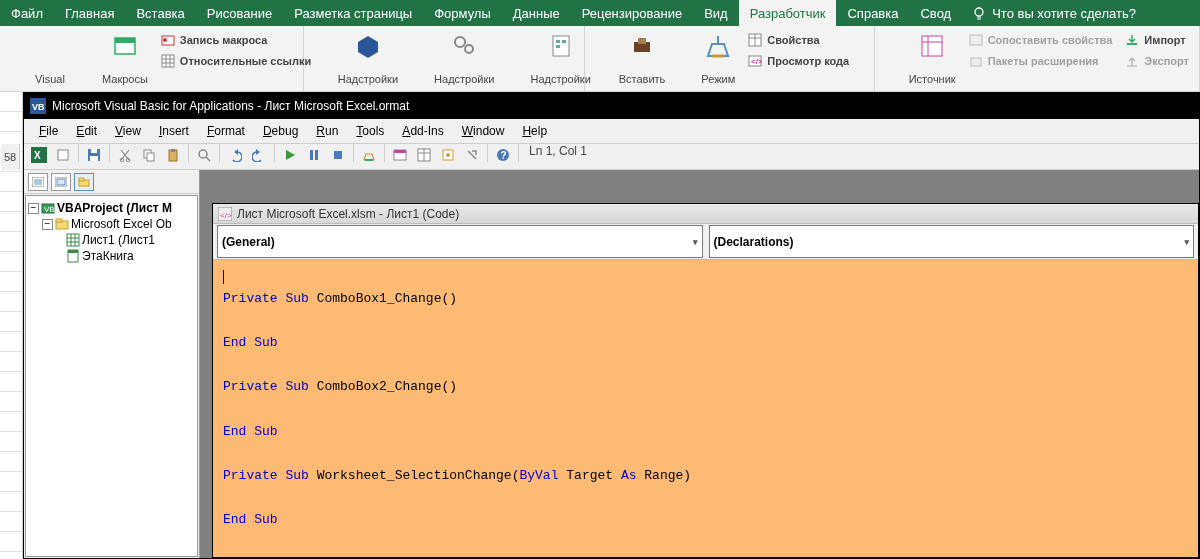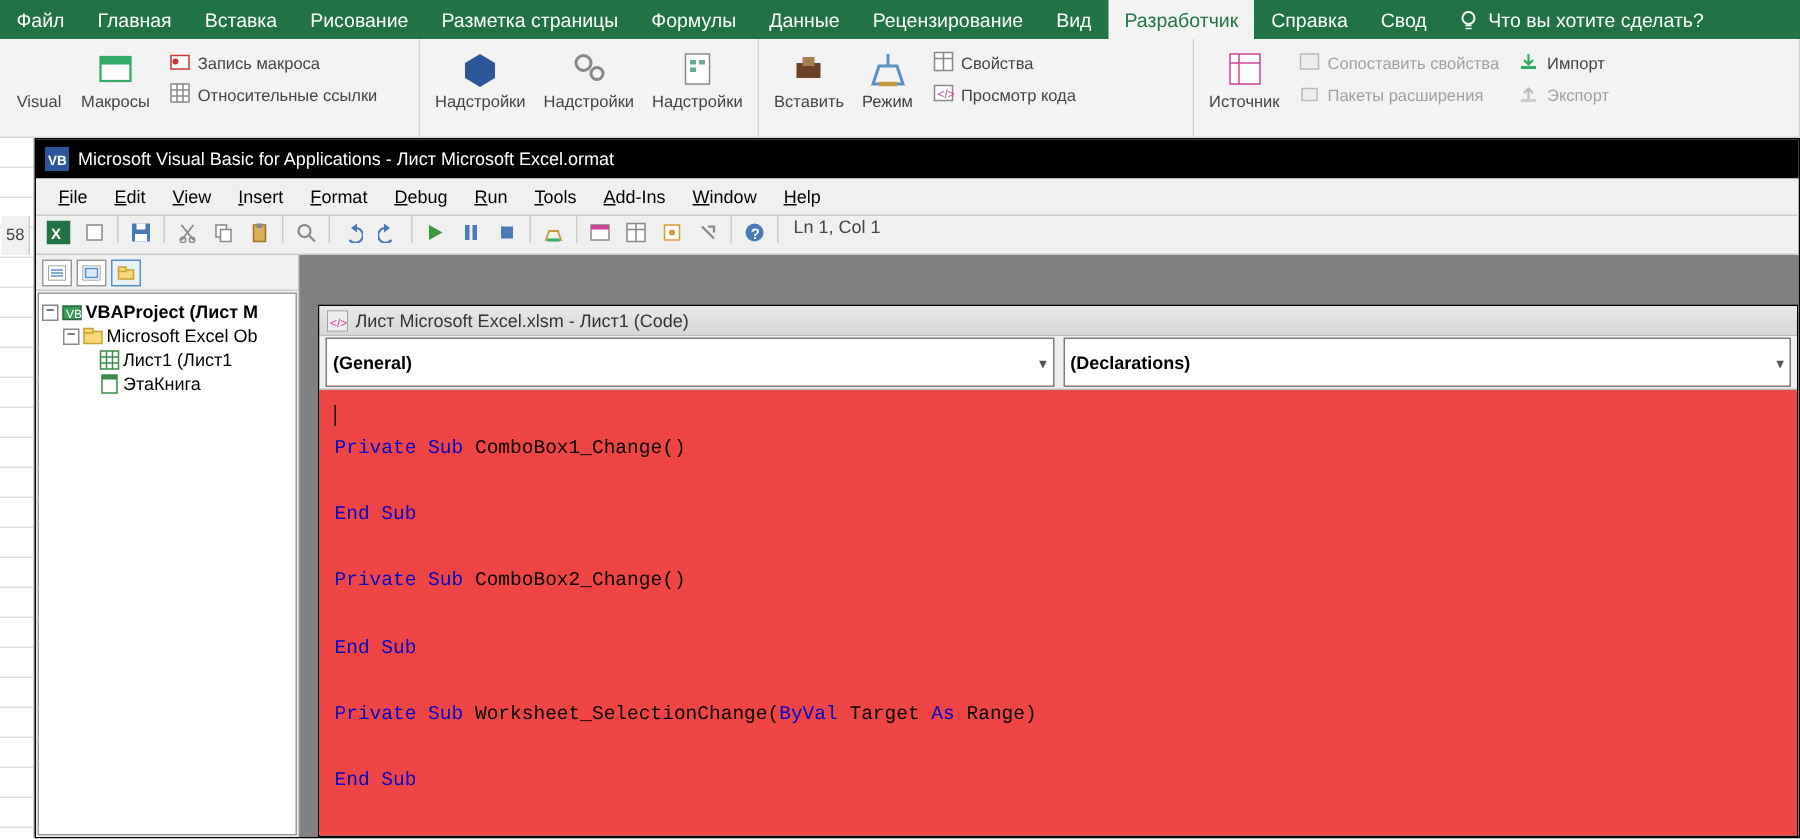--- a/index.html
+++ b/index.html
@@ -8,25 +8,25 @@
 
 .excel-tabs { height: 26px; background: #217346; display: flex; align-items: center; color: #fff; font-size: 13px; }
 .excel-tab { padding: 0 11px; height: 26px; display: flex; align-items: center; cursor: pointer; white-space: nowrap; }
 .excel-tab.active { background: #f3f3f3; color: #217346; }
 .tell-me { display: flex; align-items: center; gap: 6px; padding: 0 10px; }
 .bulb { width: 14px; height: 14px; }
 
 .ribbon { height: 66px; background: #f3f3f3; border-bottom: 1px solid #d4d4d4; display: flex; overflow: hidden; }
 .ribbon-group { border-right: 1px solid #d4d4d4; display: flex; flex-direction: column; padding: 2px 6px 0 6px; position: relative; }
 .ribbon-group-body { flex: 1; display: flex; align-items: flex-start; gap: 4px; }
-.ribbon-btn-big { display: flex; flex-direction: column; align-items: center; justify-content: flex-start; padding: 2px 4px 1px 4px; cursor: pointer; height: 58px; }
+.ribbon-btn-big { display: flex; flex-direction: column; align-items: center; justify-content: space-between; padding: 2px 4px 1px 4px; cursor: pointer; height: 58px; margin-left: 24px; }
 .ribbon-btn-big .icon { width: 32px; height: 32px; display: flex; align-items: center; justify-content: center; }
 .ribbon-btn-big .label { font-size: 11px; text-align: center; line-height: 1.1; color: #444; }
 .ribbon-small-stack { display: flex; flex-direction: column; gap: 1px; padding-top: 2px; }
-.ribbon-btn-small { display: flex; align-items: flex-end; gap: 4px; padding: 1px 4px; cursor: pointer; font-size: 11px; color: #444; height: 20px; white-space: nowrap; }
+.ribbon-btn-small { display: flex; align-items: center; gap: 4px; padding: 1px 4px; cursor: pointer; font-size: 11px; color: #444; height: 20px; white-space: nowrap; font-weight: bold; }
 .ribbon-btn-small.disabled { color: #a0a0a0; }
 .ribbon-btn-small .icon { width: 16px; height: 16px; display: flex; align-items: center; justify-content: center; }
 
 
 .vbe-window { position: absolute; left: 23px; top: 92px; right: 0; bottom: 0; background: #f0f0f0; border: 1px solid #000; display: flex; flex-direction: column; }
 .vbe-titlebar { height: 26px; background: #000; color: #fff; display: flex; align-items: center; padding: 0 6px; font-size: 12px; gap: 6px; }
 .vbe-titlebar .app-icon { width: 16px; height: 16px; }
 .vbe-menubar { height: 22px; background: #f0f0f0; border-bottom: 1px solid #ccc; display: flex; align-items: center; padding: 12px 6px; gap: 0; font-size: 12px; }
 .vbe-menu-item { padding: 2px 9px; cursor: pointer; }
 .vbe-menu-item .ul { text-decoration: underline; }
@@ -50,21 +50,21 @@
 .tree-label { font-size: 12px; }
 .tree-label.bold { font-weight: bold; }
 
 .code-area { flex: 1; background: #808080; position: relative; overflow: hidden; }
 .code-window { position: absolute; left: 12px; top: 33px; right: 0; bottom: 0; background: #fff; border: 1px solid #000; display: flex; flex-direction: column; }
 .code-titlebar { height: 20px; background: linear-gradient(#e8e8e8,#d8d8d8); border-bottom: 1px solid #bbb; display: flex; align-items: center; padding: 0 5px; gap: 5px; font-size: 12px; color: #333; }
 .code-titlebar .cicon { width: 14px; height: 14px; }
 .code-dropdowns { height: 36px; background: #f0f0f0; border-bottom: 1px solid #bbb; display: flex; gap: 6px; padding: 1px 4px; }
 .code-dd { flex: 1; background: #fff; border: 1px solid #7a7a7a; display: flex; align-items: center; justify-content: space-between; padding: 0 4px; font-size: 12px; font-weight: bold; cursor: pointer; }
 .code-dd .chev { font-size: 9px; color: #555; }
-.code-editor { flex: 1; background: #ef4444; padding: 6px 10px; font-family: "Courier New", monospace; font-size: 13px; line-height: 1.7; color: #000; position: relative; }
+.code-editor { flex: 1; background: #fdba74; padding: 6px 10px; font-family: "Courier New", monospace; font-size: 13px; line-height: 1.7; color: #000; position: relative; }
 .code-editor .caret { display: inline-block; width: 1px; height: 14px; background: #000; vertical-align: middle; }
 .kw { color: #0000c8; }
 
 
 .excel-left-strip { position: absolute; left: 0; top: 92px; bottom: 0; width: 23px; background: #fff; border-right: 1px solid #ccc; display: flex; flex-direction: column; }
 .excel-left-strip .cell { height: 20px; border-bottom: 1px solid #e0e0e0; font-size: 10px; color: #555; display: flex; align-items: center; justify-content: center; }
 
 svg { display: block; }
 </style>
 </head>

